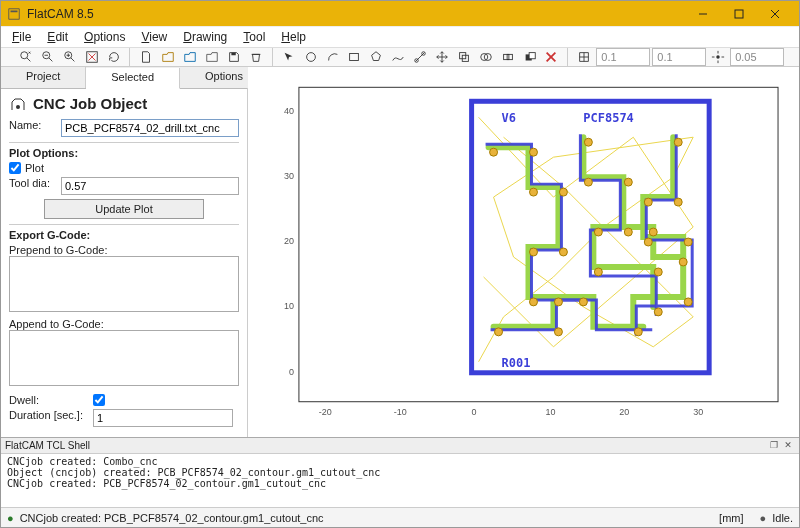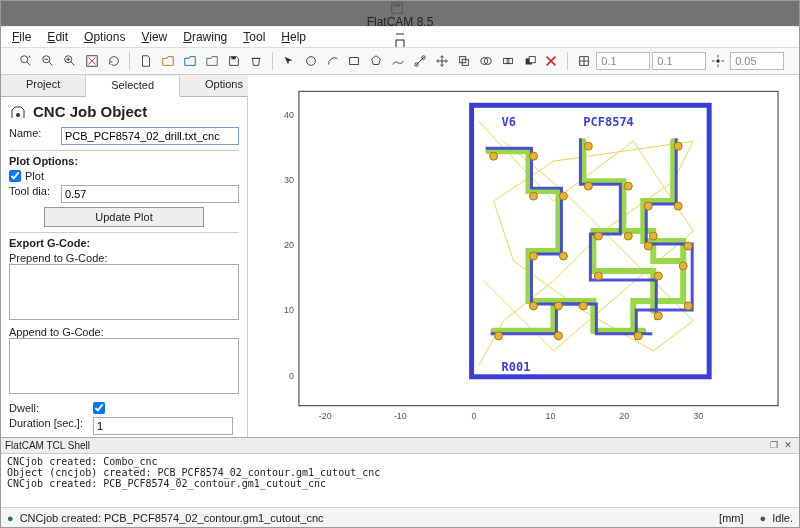--- a/index.html
+++ b/index.html
@@ -1,24 +1,24 @@
 <!DOCTYPE html>
 <html><head>
 <meta charset="utf-8">
 <style>
 * { box-sizing: border-box; margin: 0; padding: 0; }
 body { font-family: "Segoe UI", Tahoma, sans-serif; font-size: 11px; color: #222; background: #fff; width: 800px; height: 528px; overflow: hidden; display: flex; flex-direction: column; border: 1px solid #999; }
-.titlebar { height: 26px; background: #737373; display: flex; align-items: center; padding: 0 6px; border-bottom: 1px solid #eee; flex-direction: column; }
+.titlebar { height: 26px; background: #eab308; display: flex; align-items: center; padding: 0 6px; border-bottom: 1px solid #eee; }
 .titlebar .ticon { width: 14px; height: 14px; margin-right: 6px; display: flex; align-items: center; justify-content: center; font-size: 10px; color: #555; }
 .titlebar .ttitle { flex: 1; font-size: 12px; }
 .titlebar .wbtn { width: 36px; height: 22px; display: flex; align-items: center; justify-content: center; color: #222; font-family: inherit; }
 .menubar { height: 20px; display: flex; align-items: center; padding: 0 4px; gap: 2px; font-size: 12px; }
 .menubar .mitem { padding: 0 7px; }
 .menubar .mitem u { text-decoration: underline; }
-.toolbar { height: 28px; border-top: 1px solid #ddd; border-bottom: 1px solid #ccc; display: flex; align-items: center; padding: 0 15px; gap: 2px; background: #f8f8f8; }
+.toolbar { height: 20px; border-top: 1px solid #ddd; border-bottom: 1px solid #ccc; display: flex; align-items: center; padding: 0 15px; gap: 2px; background: #f8f8f8; }
 .tb-btn { width: 20px; height: 20px; display: flex; align-items: center; justify-content: center; color: #333; }
 .tb-btn svg { width: 14px; height: 14px; }
 .tb-sep { width: 1px; height: 18px; background: #ccc; margin: 0 4px; }
 .tb-input { height: 18px; width: 54px; border: 1px solid #bbb; font-size: 11px; padding: 0 4px; background: #fff; color: #888; }
 .midarea { flex: 1; display: flex; min-height: 0; }
 .leftpanel { width: 247px; border-right: 1px solid #ccc; display: flex; flex-direction: column; background: #f7f7f7; }
 .tabs { height: 22px; display: flex; border-bottom: 1px solid #bbb; background: #eee; }
 .tab { padding: 3px 25px; border-right: 1px solid #ccc; font-size: 11px; background: #eee; }
 .tab.active { background: #fff; border-bottom: 1px solid #fff; position: relative; top: 1px; }
 .panelbody { flex: 1; overflow-y: auto; padding: 6px 8px; background: #fff; font-size: 11px; }

